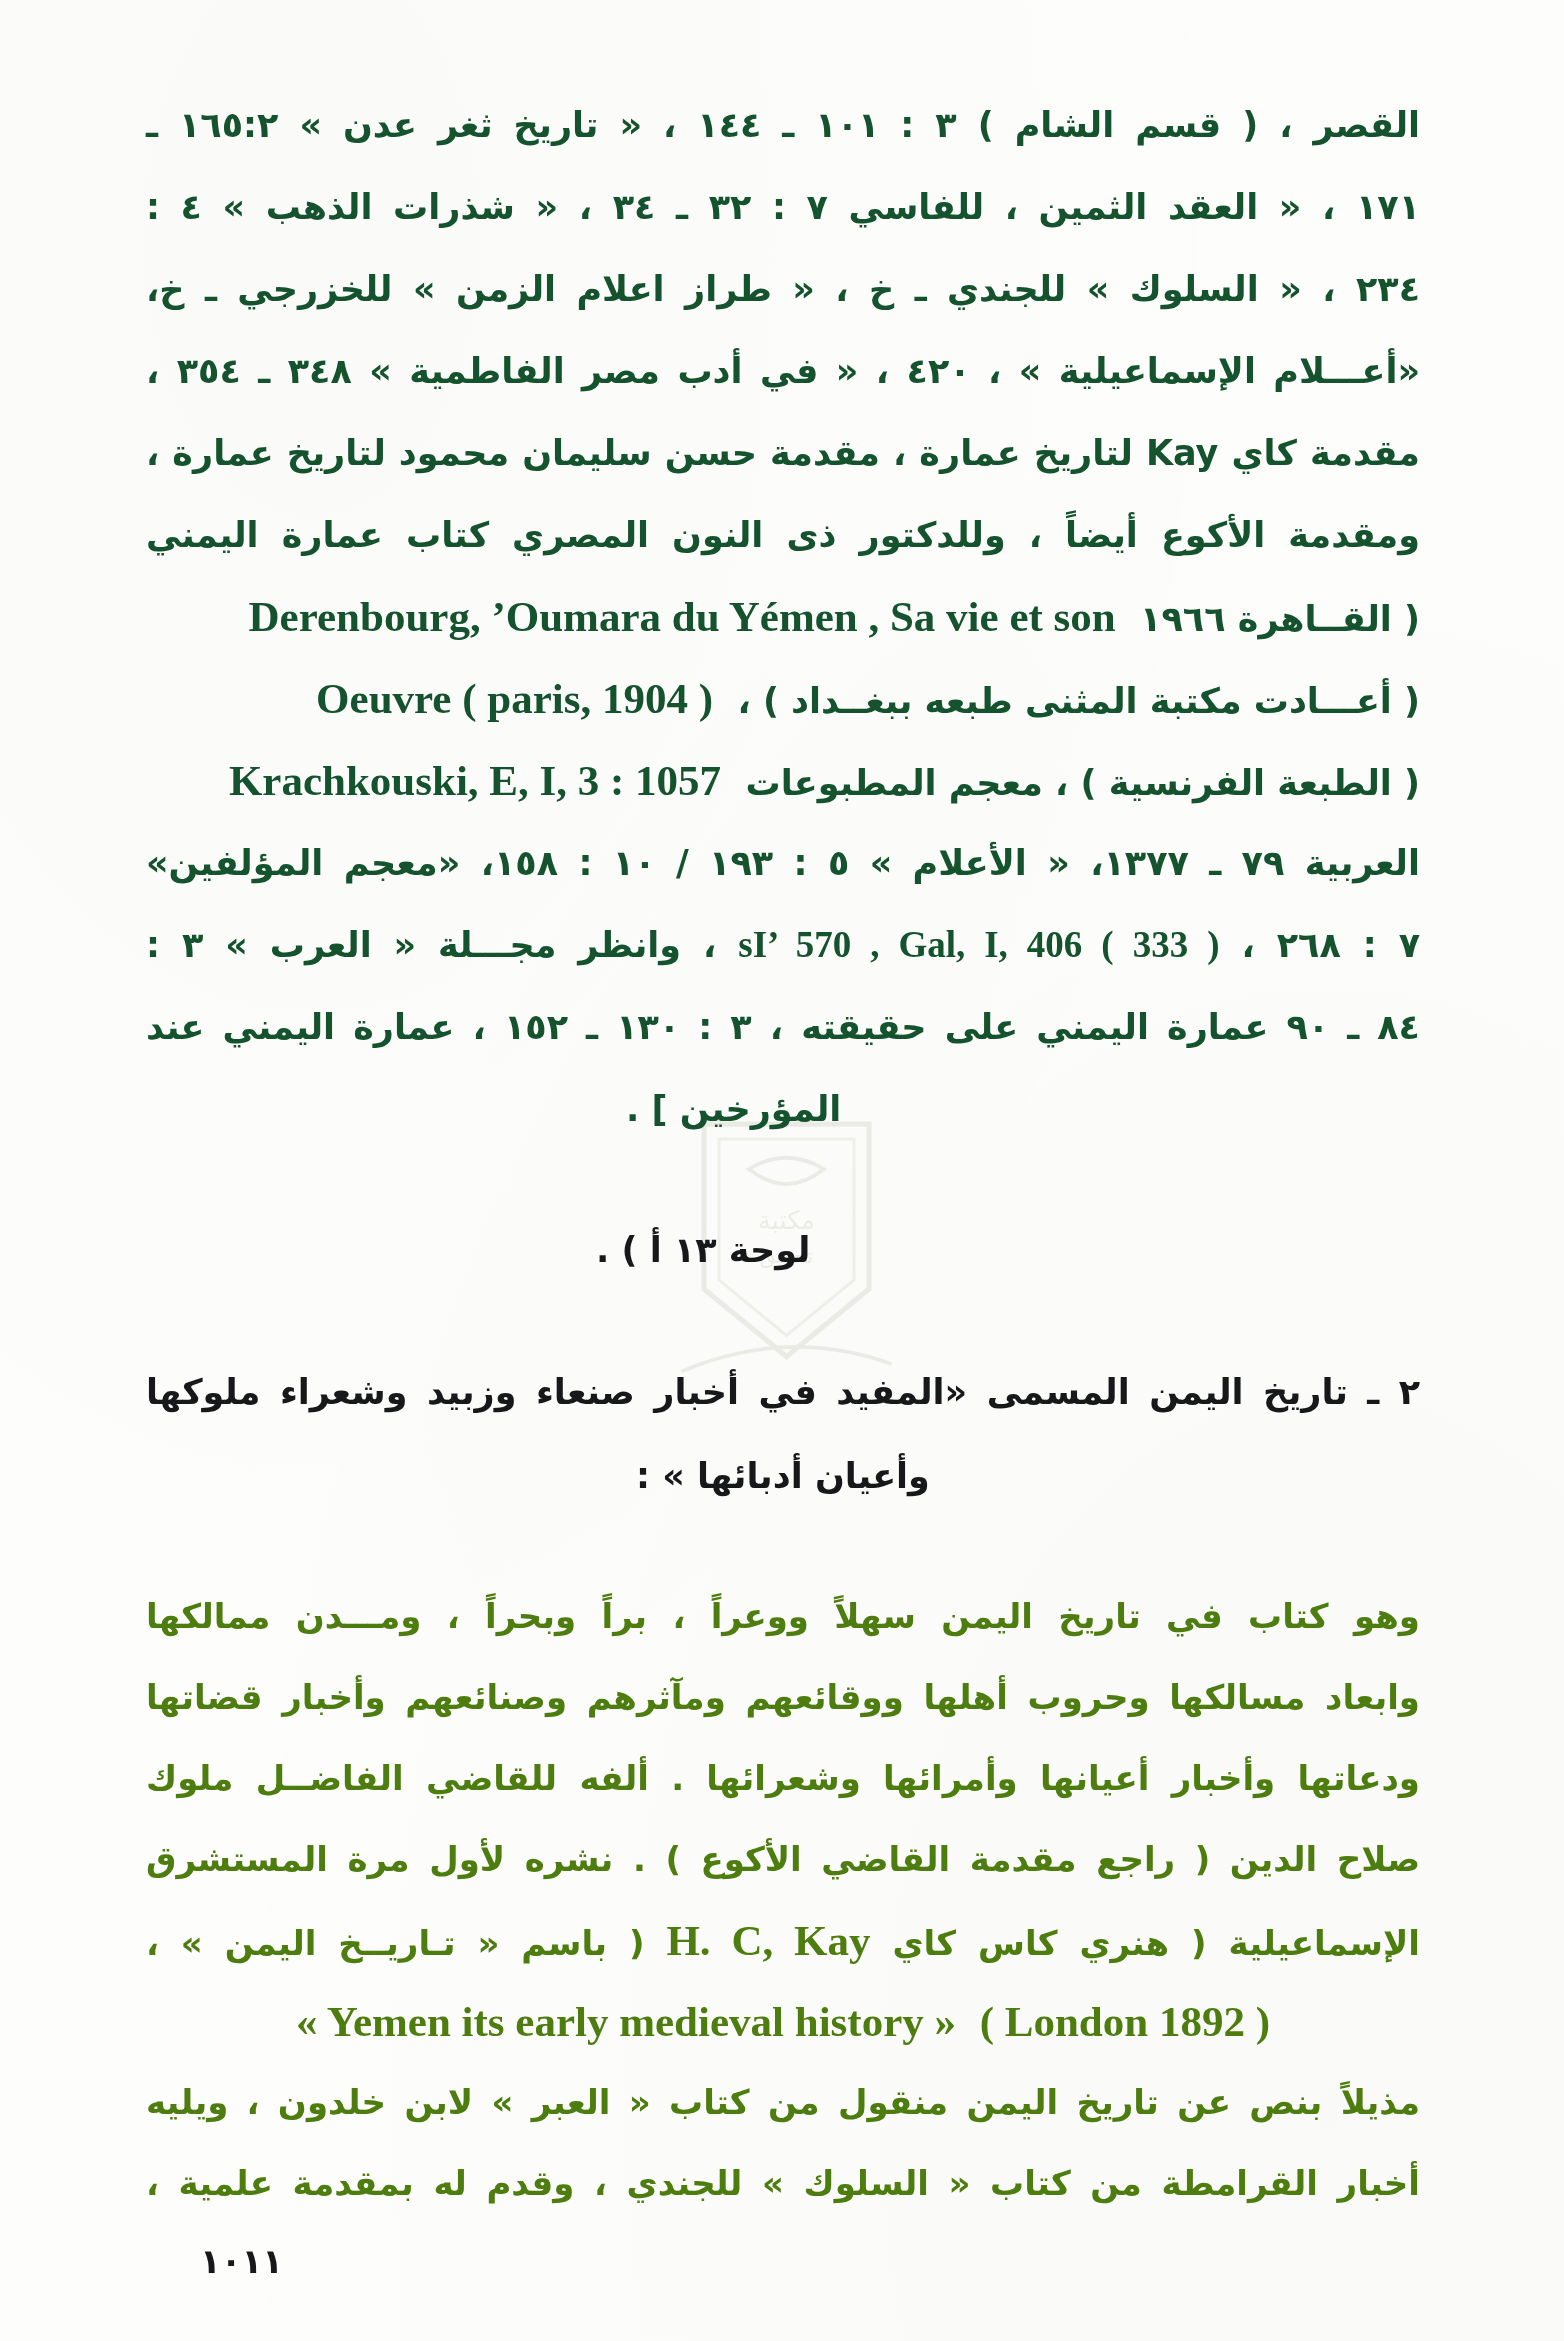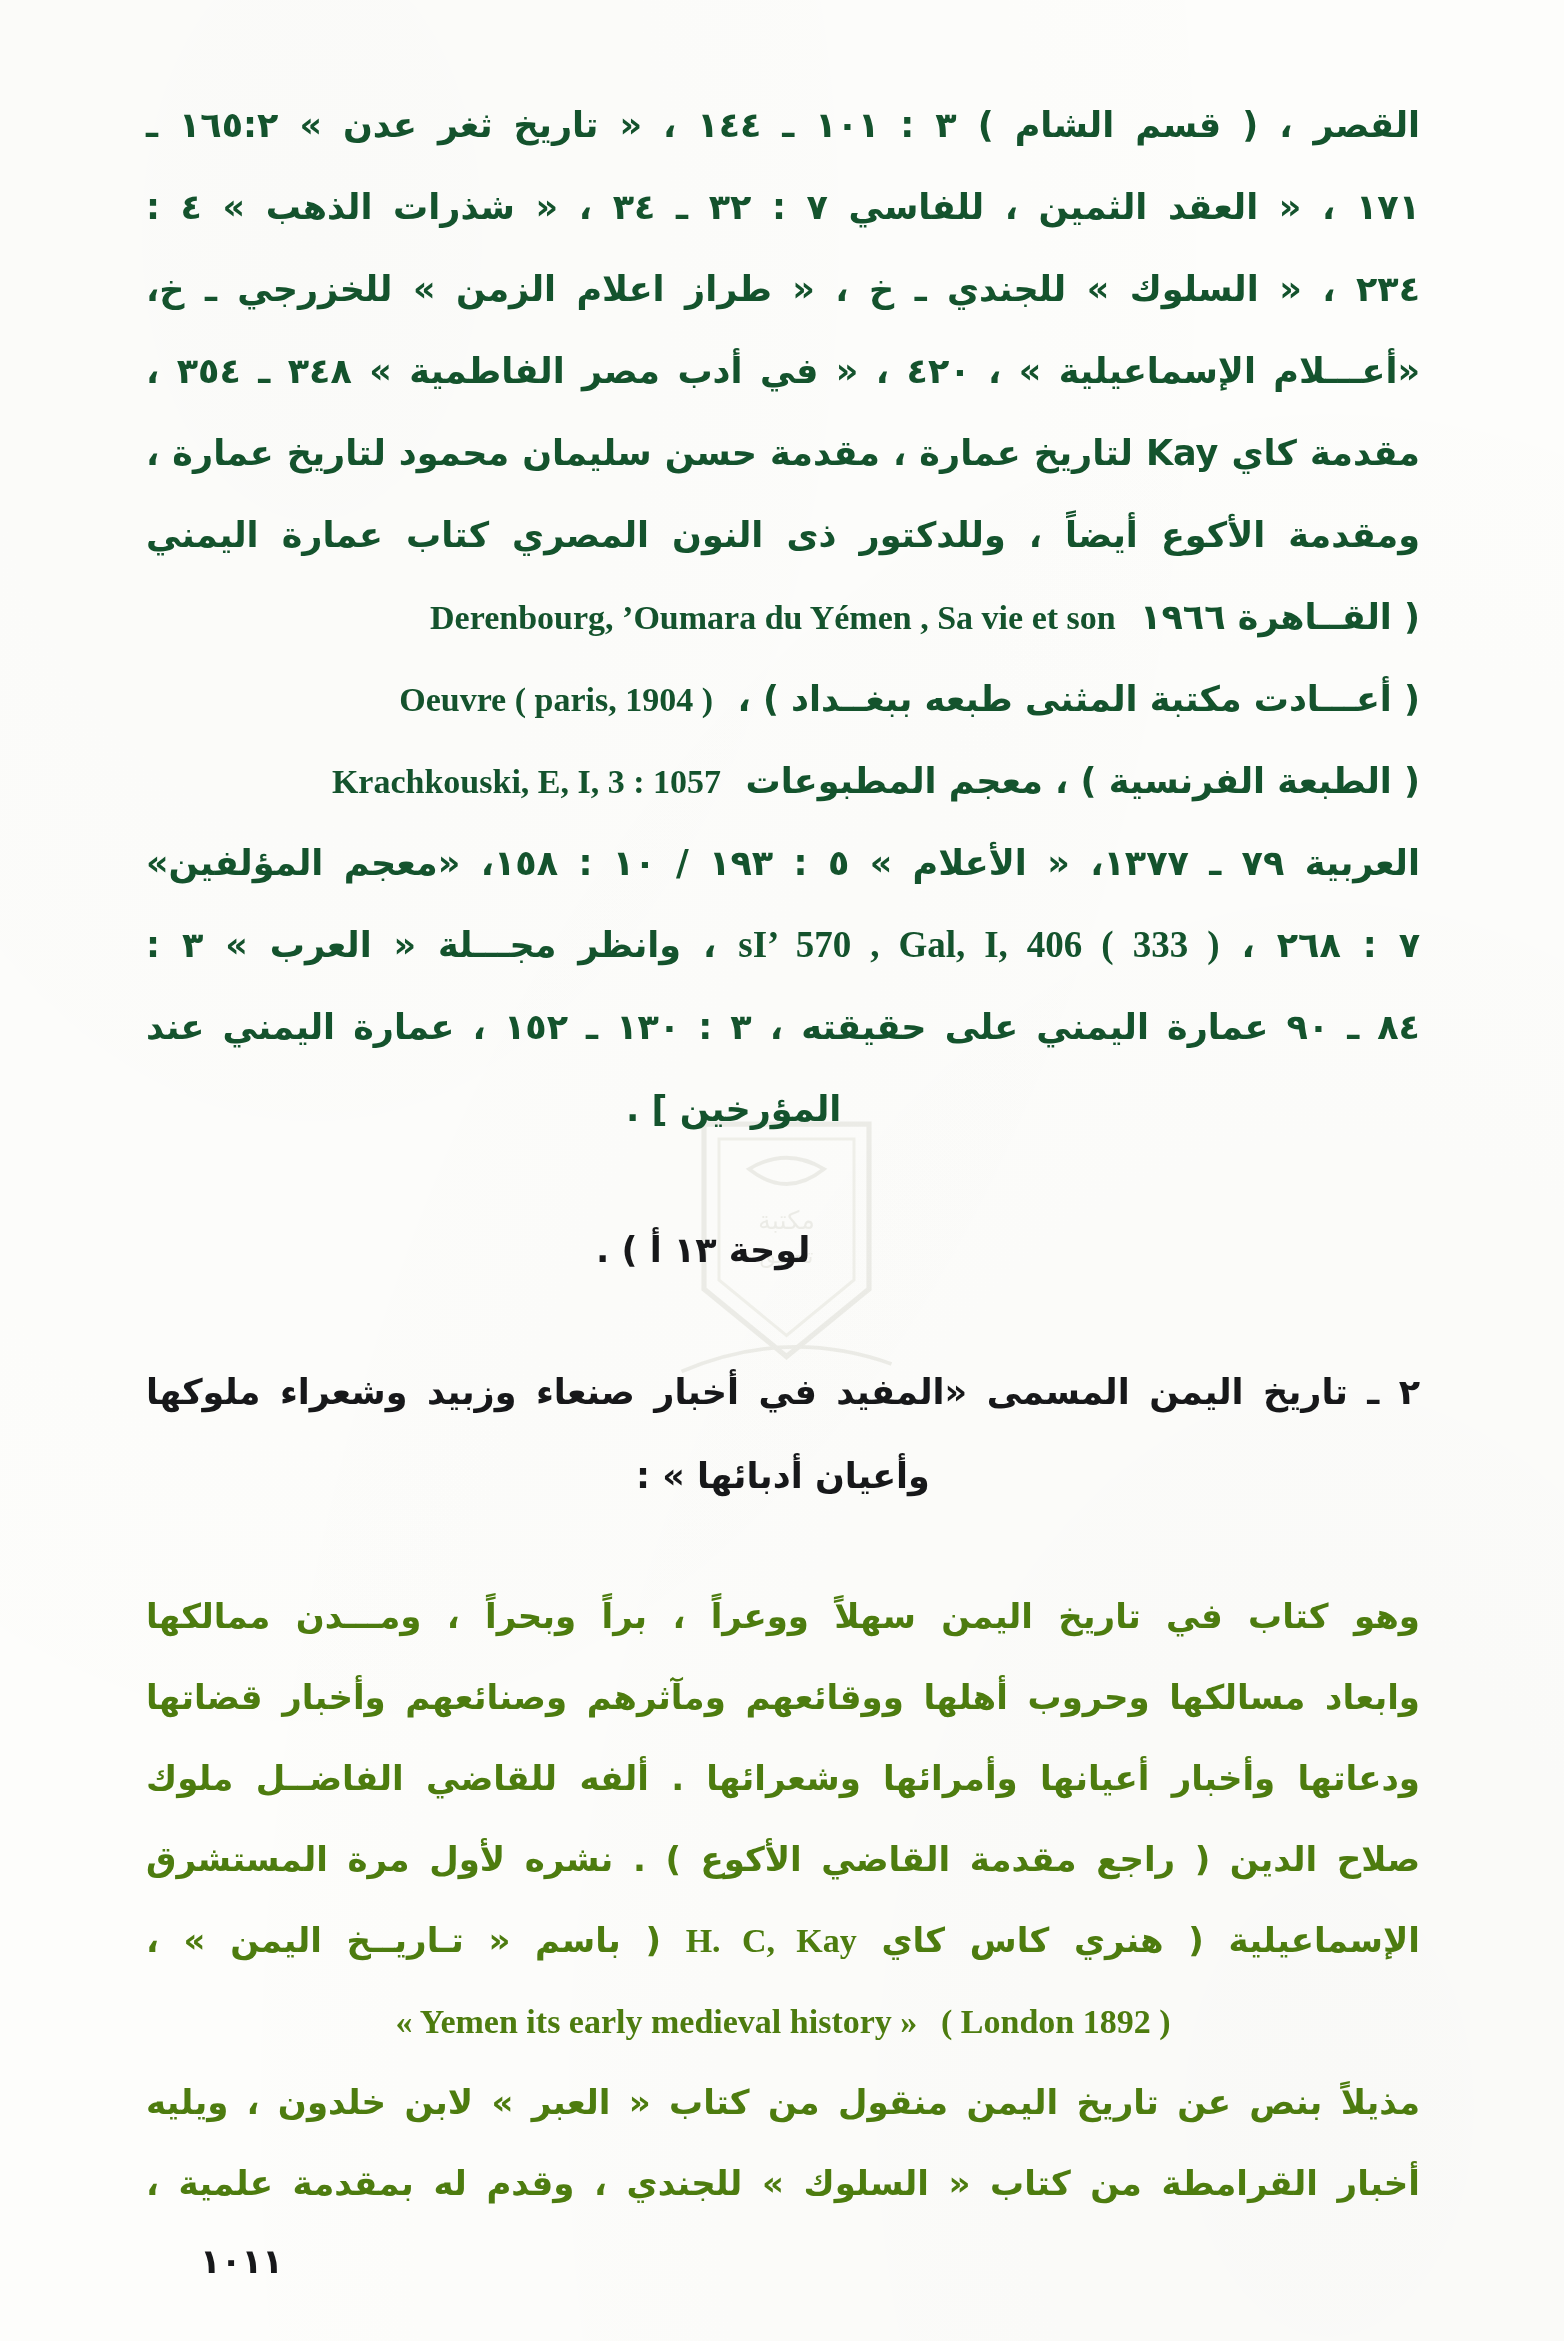--- a/index.html
+++ b/index.html
@@ -68,21 +68,21 @@
   .line.free {
     text-align: right;
     text-align-last: right;
   }
 
   .lat {
     direction: ltr;
     unicode-bidi: embed;
     font-family: "Liberation Serif", "DejaVu Serif", serif;
     font-weight: 700;
-    font-size: 34px;
+    font-size: 43px;
   }
   .lat-sm {
     direction: ltr;
     unicode-bidi: embed;
     font-family: "Liberation Serif", "DejaVu Serif", serif;
     font-weight: 700;
     font-size: 37px;
   }
   .block-gap-md { height: 58px; }
 

